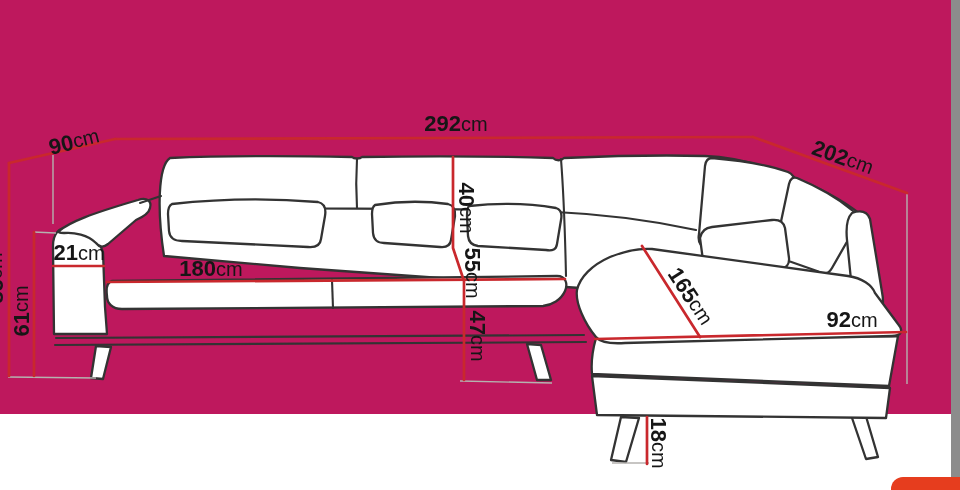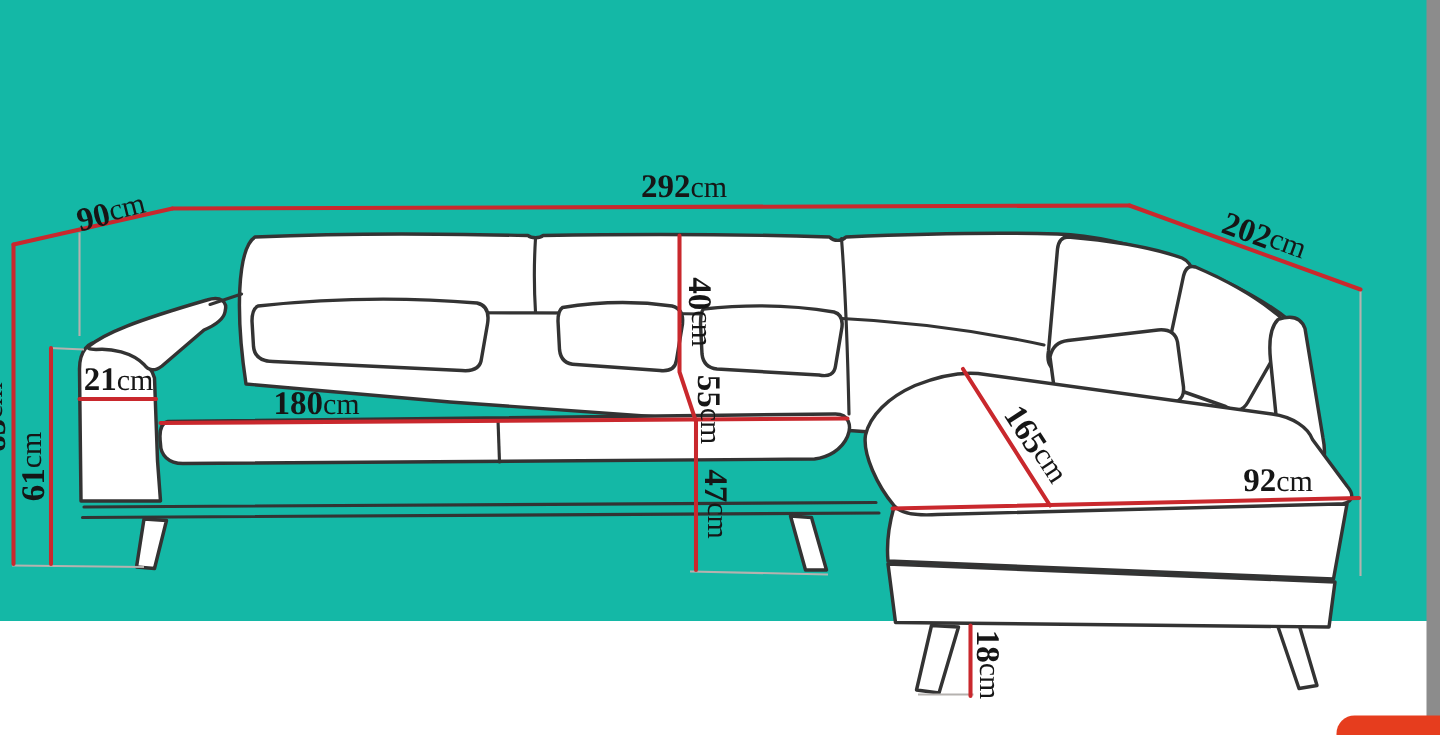--- a/index.html
+++ b/index.html
@@ -1,16 +1,16 @@
 <!DOCTYPE html>
 <html><head>
 <meta charset="utf-8">
 <style>
   html,body{margin:0;padding:0;background:#fff;width:960px;height:490px;overflow:hidden;}
-  #stage{position:relative;width:960px;height:414px;background:#14b8a6;font-family:Liberation Serif, serif;}
+  #stage{position:relative;width:960px;height:414px;background:#be185d;font-family:Liberation Sans, sans-serif;}
   #diagram{position:absolute;left:0;top:0;}
   svg text{fill:#161616;}
   .num{font-weight:bold;font-size:22px;letter-spacing:0px;}
   .unit{font-weight:normal;font-size:20px;}
   .sofa{fill:#ffffff;stroke:#333333;stroke-width:2.3;stroke-linejoin:round;stroke-linecap:round;}
   .sofaline{fill:none;stroke:#333333;stroke-width:2.1;stroke-linejoin:round;stroke-linecap:round;}
   .guide{fill:none;stroke:#b5b2af;stroke-width:1.4;}
   .dim{fill:none;stroke:#c9282d;stroke-width:2.7;stroke-linecap:round;}
   #scrollbar{position:absolute;right:0;top:0;width:9px;height:478px;background:#8c8c8c;}
   #corner-btn{position:absolute;left:891px;top:477px;width:69px;height:13px;background:#e63d1e;border-top-left-radius:12px;}

